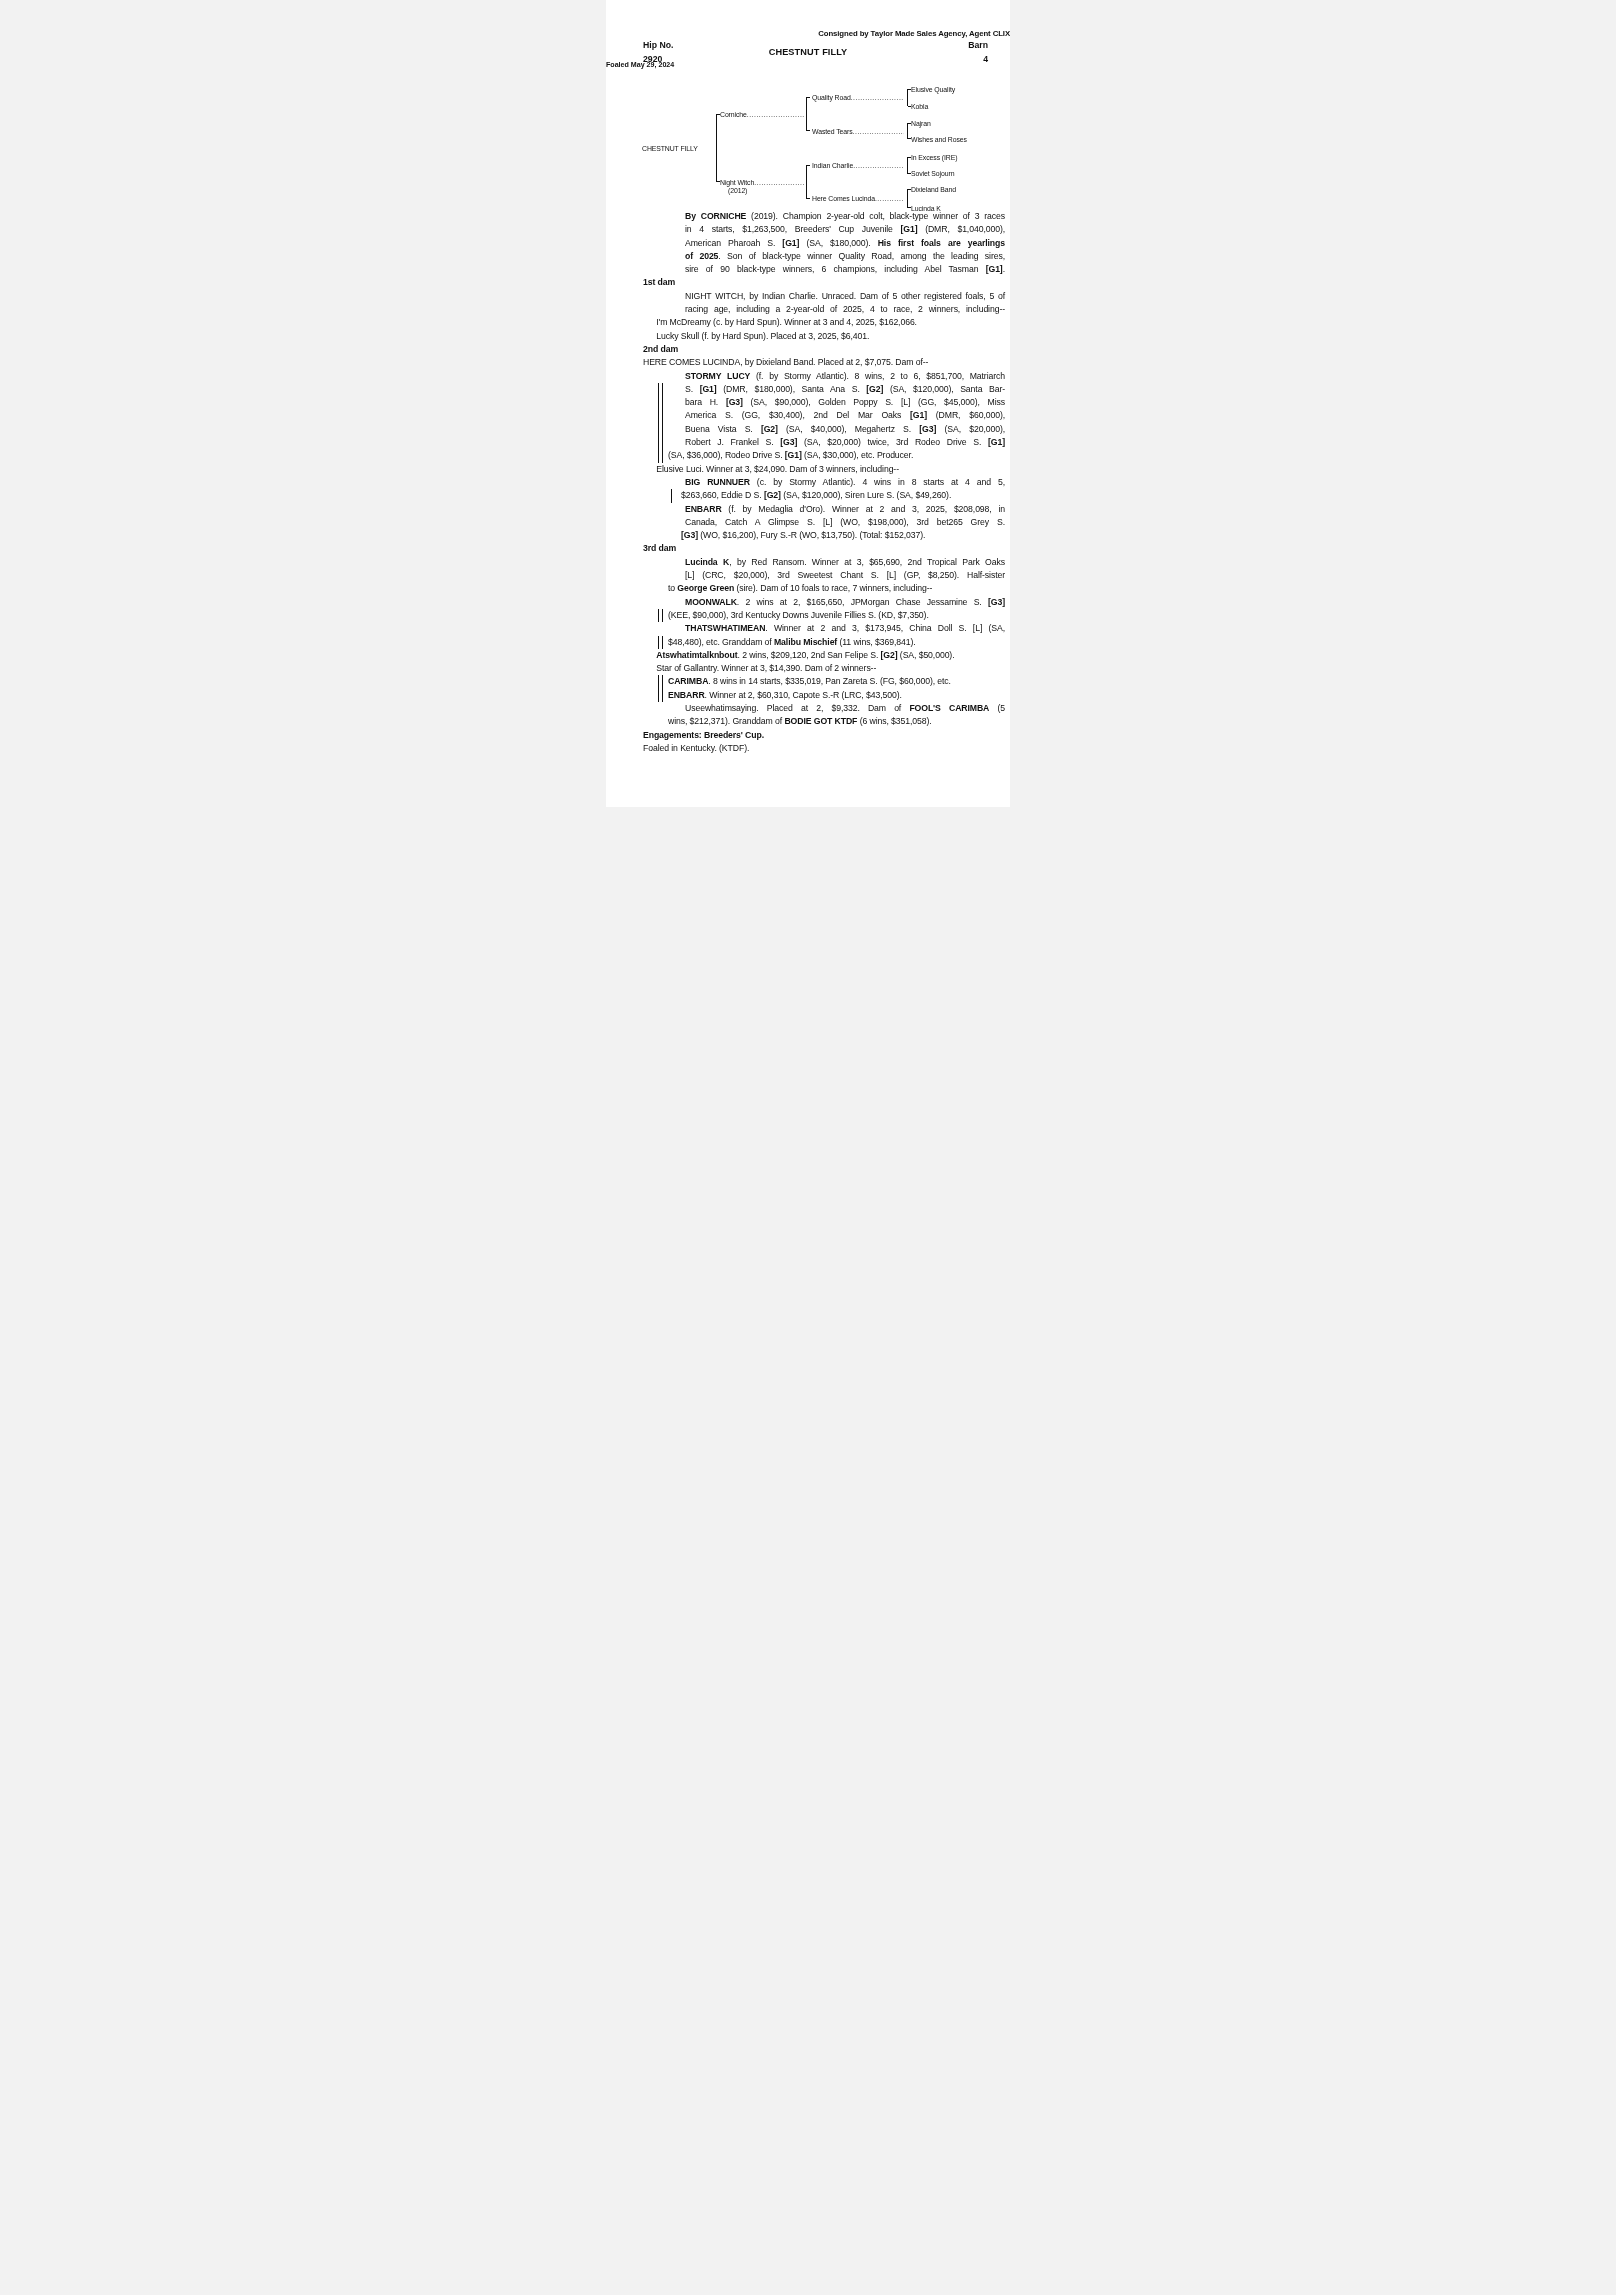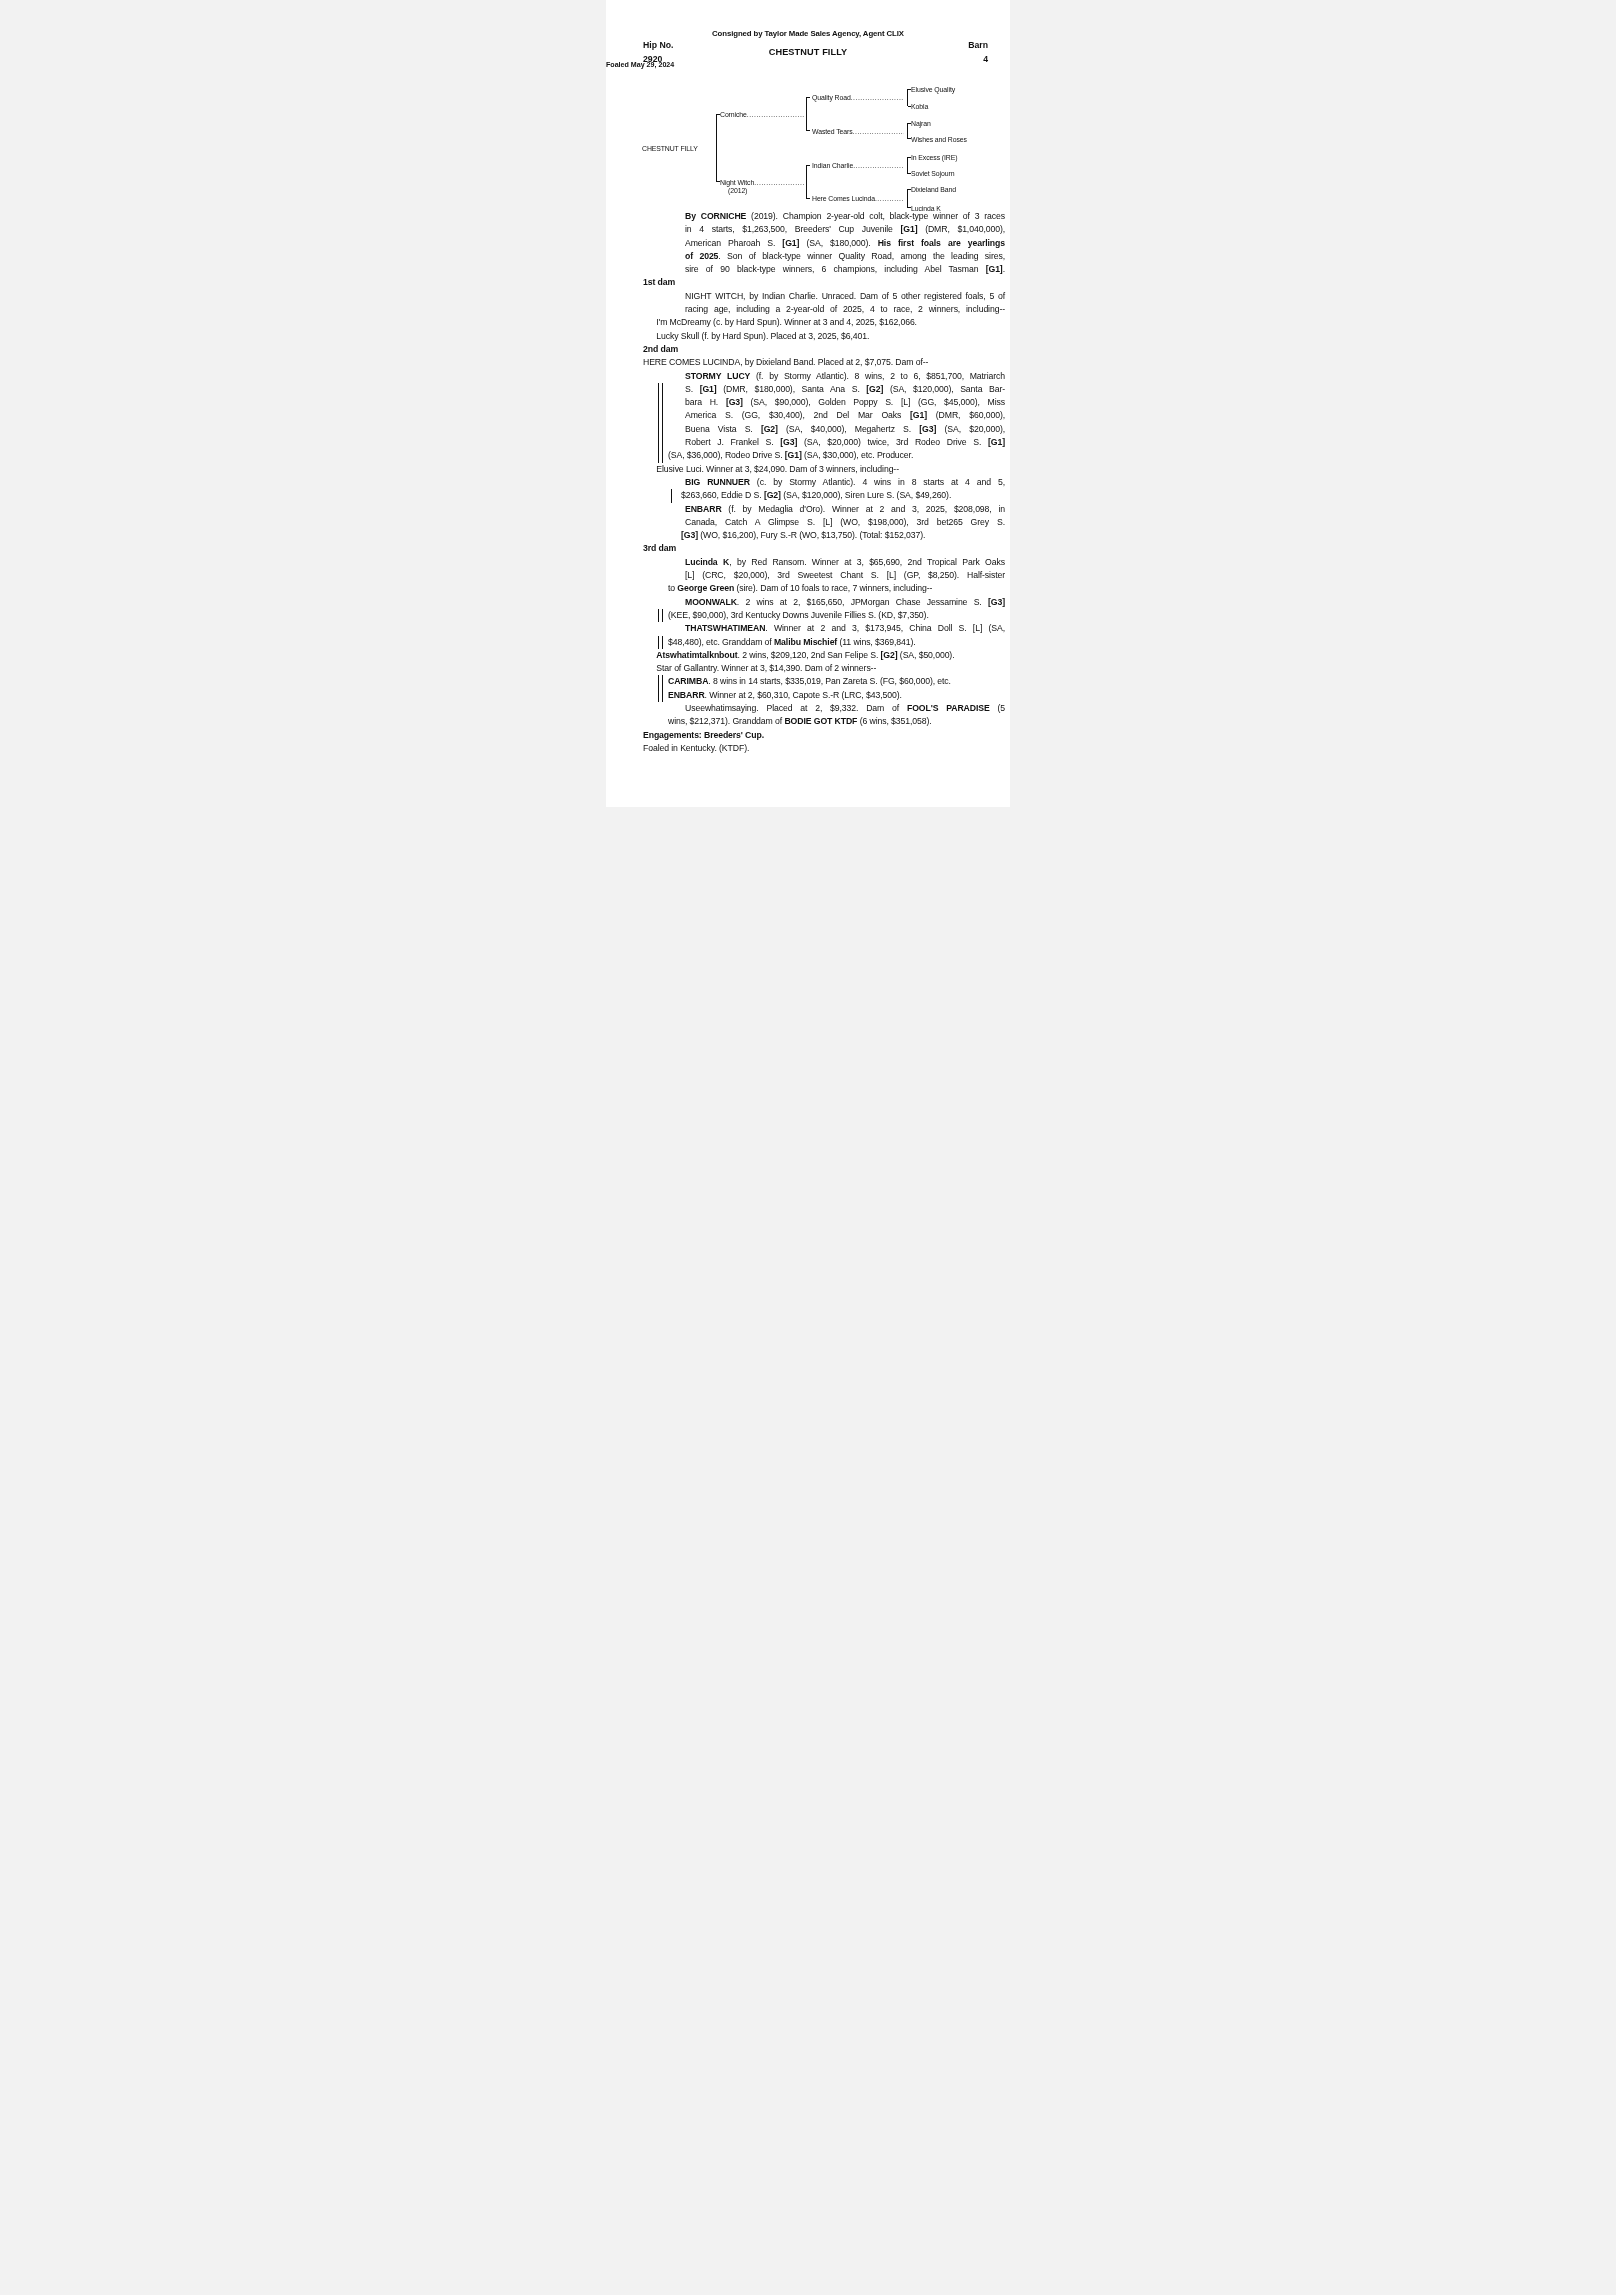--- a/index.html
+++ b/index.html
@@ -8,21 +8,21 @@
     width:404px;height:807px;
     margin:0 auto;
     background:#ffffff;
     color:#111;
     font-family:"Liberation Sans","DejaVu Sans",sans-serif;
     overflow:hidden;
   }
   
   .consignor{
     position:absolute;top:28.5px;left:0;right:0;
-    text-align:center;font-weight:700;font-size:7.8px;letter-spacing:-0.1px;
+    text-align:right;font-weight:700;font-size:7.8px;letter-spacing:-0.1px;
   }
   .hip-block{position:absolute;left:37px;top:39px;font-weight:700;font-size:8.7px;line-height:13.8px;}
   .barn-block{position:absolute;left:342px;top:39px;width:40px;text-align:right;font-weight:700;font-size:8.7px;line-height:13.8px;}
   .title{position:absolute;top:47px;left:0;right:0;text-align:center;font-weight:700;font-size:9.2px;letter-spacing:0.1px;}
   .foaled{position:absolute;top:61px;left:0;right:0;text-align:left;font-weight:700;font-size:7.1px;}
   
   .tree{position:absolute;inset:0;font-size:6.9px;letter-spacing:-0.1px;}
   .tnode{position:absolute;transform:translateY(-50%);display:flex;white-space:nowrap;align-items:baseline;}
   .tnode .leader{flex:1;overflow:hidden;letter-spacing:0.5px;color:#111;}
   .brk{position:absolute;border-left:0.9px solid #111;}
@@ -163,20 +163,20 @@
       <div class="bl ind-2 just"><span>[L] (CRC, $20,000), 3rd Sweetest Chant S. [L] (GP, $8,250). Half-sister</span></div>
       <div class="bl ind-2"><span>to </span><b>George Green</b><span> (sire). Dam of 10 foals to race, 7 winners, including--</span></div>
       <div class="bl ind-1 just"><b>MOONWALK</b><span>. 2 wins at 2, $165,650, JPMorgan Chase Jessamine S. </span><b>[G3]</b></div>
       <div class="bl ind-2 bars-2"><span>(KEE, $90,000), 3rd Kentucky Downs Juvenile Fillies S. (KD, $7,350).</span></div>
       <div class="bl ind-1 just"><b>THATSWHATIMEAN</b><span>. Winner at 2 and 3, $173,945, China Doll S. [L] (SA,</span></div>
       <div class="bl ind-2 bars-2"><span>$48,480), etc. Granddam of </span><b>Malibu Mischief</b><span> (11 wins, $369,841).</span></div>
       <div class="bl ind-1"><b>Atswhatimtalknbout</b><span>. 2 wins, $209,120, 2nd San Felipe S. </span><b>[G2]</b><span> (SA, $50,000).</span></div>
       <div class="bl ind-1"><span>Star of Gallantry. Winner at 3, $14,390. Dam of 2 winners--</span></div>
       <div class="bl ind-2 bars-2"><b>CARIMBA</b><span>. 8 wins in 14 starts, $335,019, Pan Zareta S. (FG, $60,000), etc.</span></div>
       <div class="bl ind-2 bars-2"><b>ENBARR</b><span>. Winner at 2, $60,310, Capote S.-R (LRC, $43,500).</span></div>
-      <div class="bl ind-1 just"><span>Useewhatimsaying. Placed at 2, $9,332. Dam of </span><b>FOOL'S PARADISE</b><span> (5</span></div>
+      <div class="bl ind-1 just"><span>Useewhatimsaying. Placed at 2, $9,332. Dam of </span><b>FOOL'S CARIMBA</b><span> (5</span></div>
       <div class="bl ind-2"><span>wins, $212,371). Granddam of </span><b>BODIE GOT KTDF</b><span> (6 wins, $351,058).</span></div>
       <div class="bl ind-0"><b>Engagements: Breeders' Cup.</b></div>
       <div class="bl ind-0"><span>Foaled in Kentucky. (KTDF).</span></div>
     </div>
 
 </div>
 
 
 </body></html>

